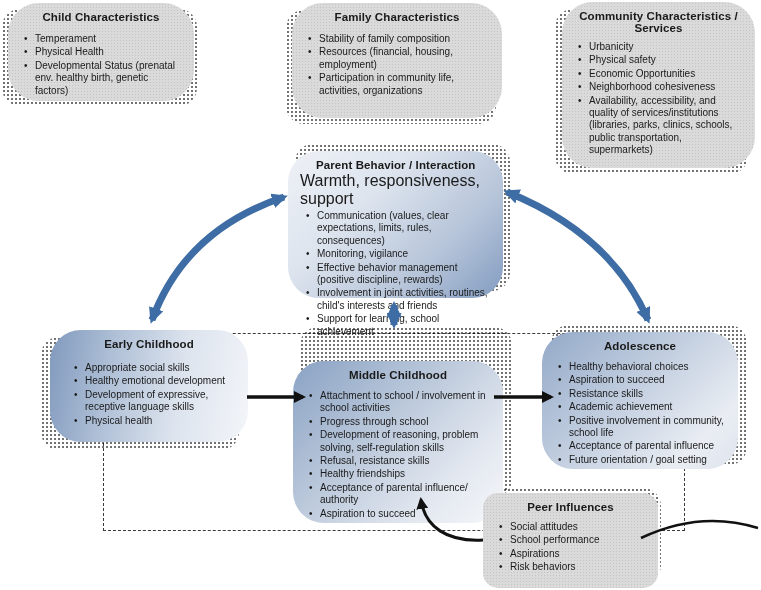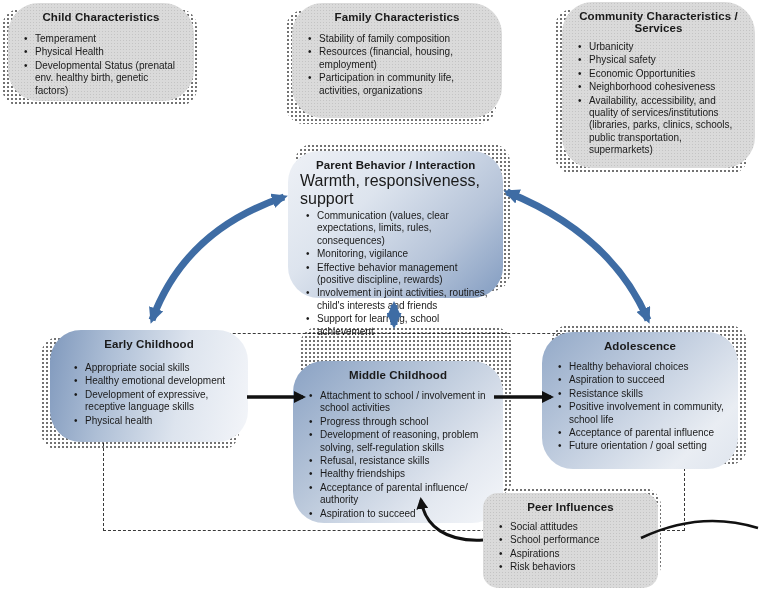--- a/index.html
+++ b/index.html
@@ -124,20 +124,21 @@
         <li>Aspiration to succeed</li>
       </ul>
   </div>
 
   <div class="box blue-right" style="left:542px;top:332px;width:196px;height:137px;">
     <div class="box-title">Adolescence</div>
     <ul class="bullets" style="margin-top:9px;">
         <li>Healthy behavioral choices</li>
         <li>Aspiration to succeed</li>
         <li>Resistance skills</li>
+        <li>Academic achievement</li>
         <li>Positive involvement in community, school life</li>
         <li>Acceptance of parental influence</li>
         <li>Future orientation / goal setting</li>
       </ul>
   </div>
 
   <div class="box gray" style="left:483px;top:493px;width:175px;height:95px;border-radius:15px;">
     <div class="box-title">Peer Influences</div>
     <ul class="bullets" style="margin-top:8px;">
         <li>Social attitudes</li>

